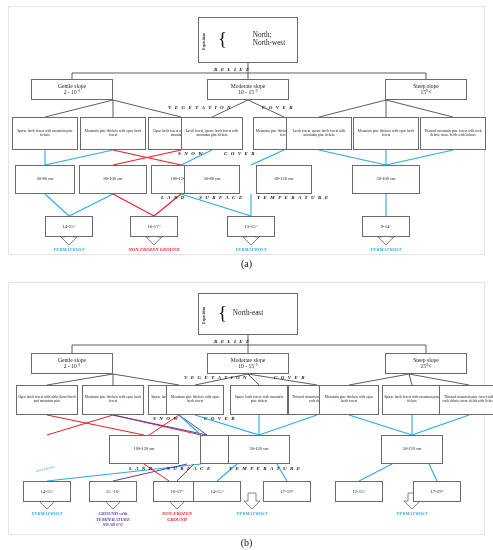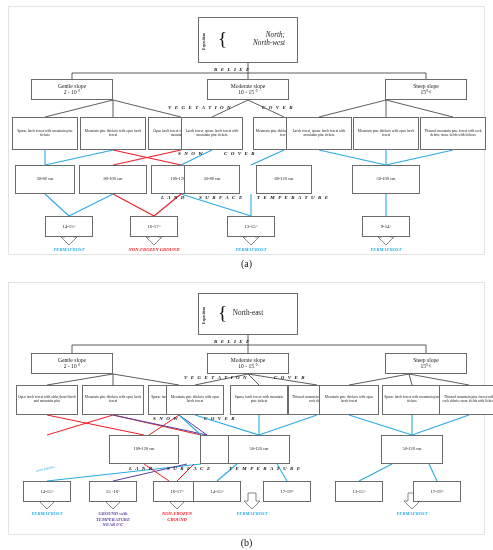--- a/index.html
+++ b/index.html
@@ -95,21 +95,21 @@
         <path d="M56,222 L64,222 L64,230 L68,230 L60,238 L52,230 L56,230 Z"></path>
         <path d="M141,222 L149,222 L149,230 L153,230 L145,238 L137,230 L141,230 Z"></path>
         <path d="M238,222 L246,222 L246,230 L250,230 L242,238 L234,230 L238,230 Z"></path>
         <path d="M373,222 L381,222 L381,230 L385,230 L377,238 L369,230 L373,230 Z"></path>
       </g>
     </svg>
 
     <div class="box root" id="a-root" style="left:189px;top:10px;width:100px;height:46px;">
       <div class="vlabel" style="left:4px;top:7px;height:32px;">Exposition</div>
       <div class="brace" style="left:19px;top:11px;">{</div>
-      <div style="margin-left:42px;text-align:right;font-style:italic;">
+      <div style="margin-left:42px;text-align:left;">
         <div>North;</div>
         <div>North-west</div>
       </div>
     </div>
 
     <div class="band b5" style="left:205px;top:60px;">R E L I E F</div>
 
     <div class="box mid" style="left:63px;top:72px;width:82px;height:21px;margin-left:-41px;">
       <div>
           <div>Gentle slope</div>

